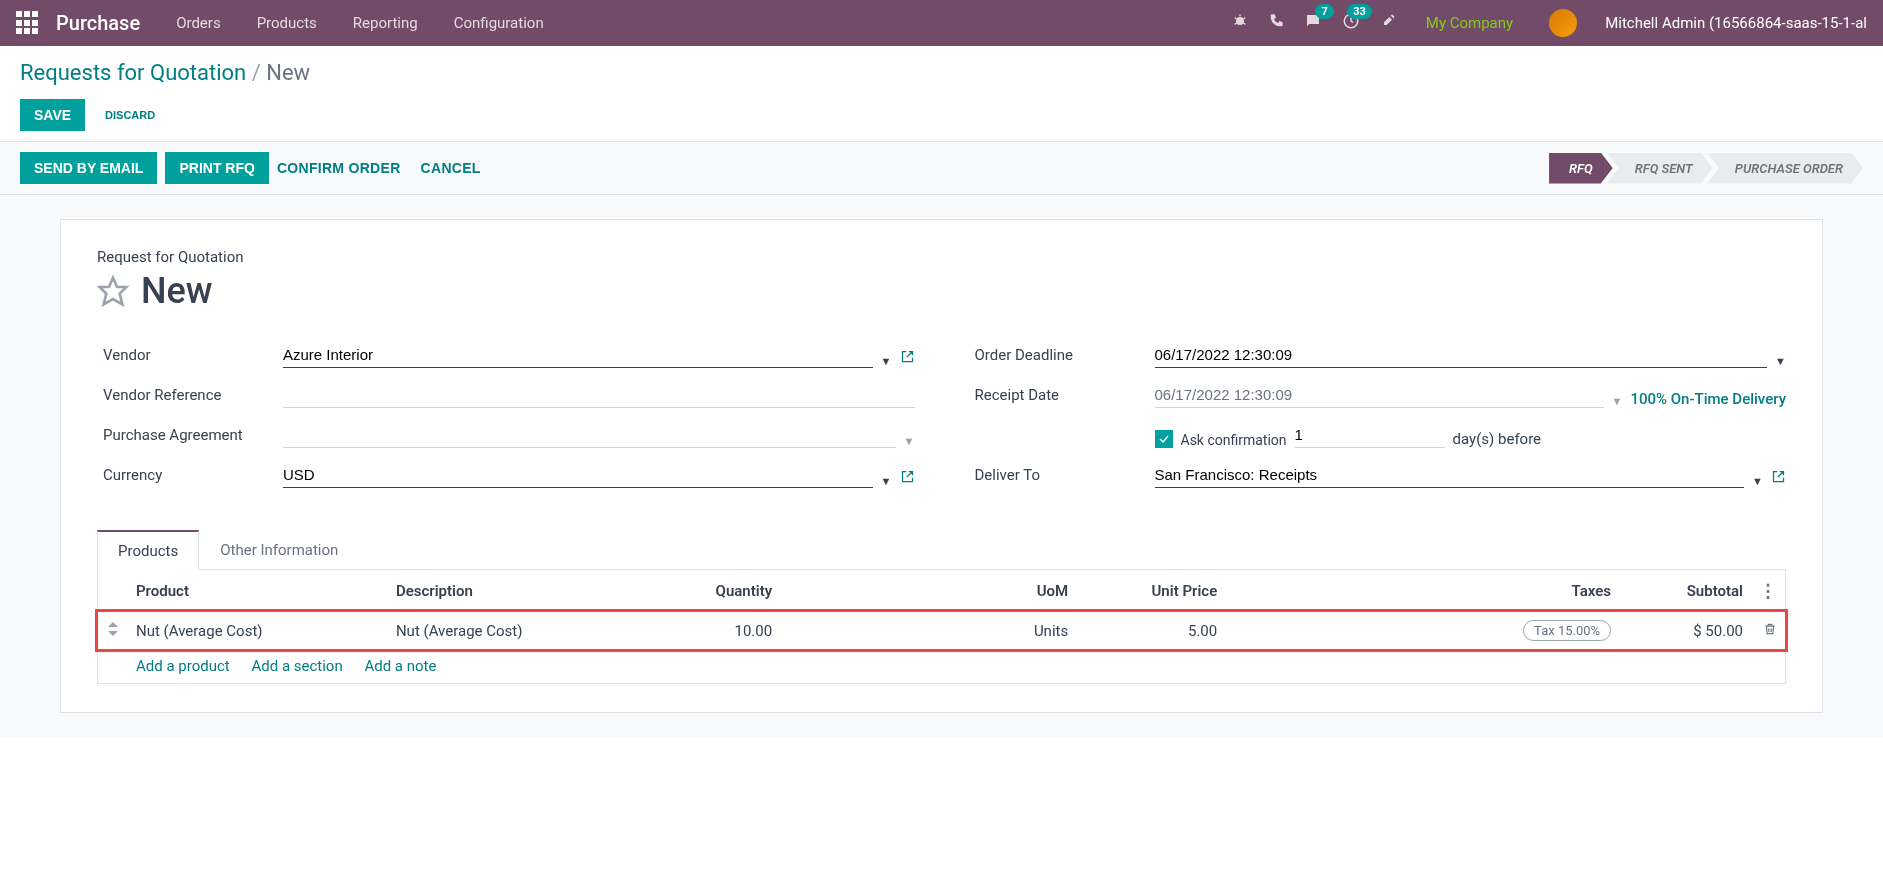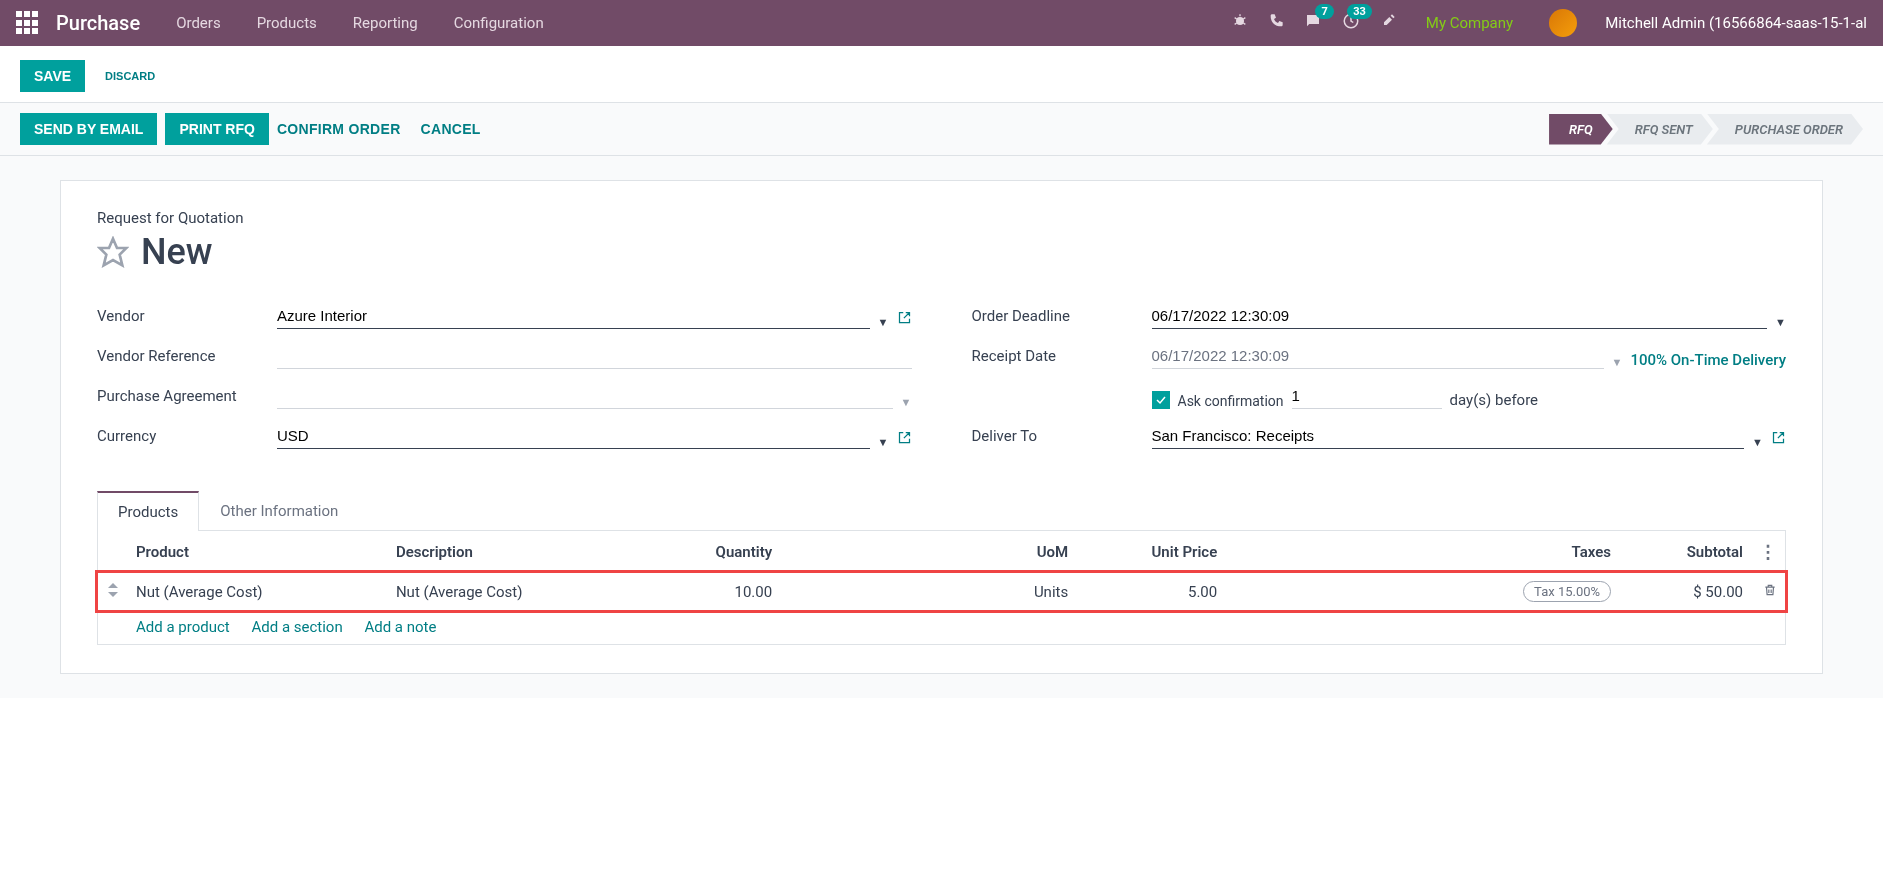--- a/index.html
+++ b/index.html
@@ -40,21 +40,21 @@
 
     
     .sheet-container { padding: 24px 60px; background: #f9fafb; }
     .sheet { background: #fff; border: 1px solid #dee2e6; padding: 28px 36px; max-width: 100%; }
     .form-title-label { font-size: 15px; color: #374151; margin-bottom: 4px; }
     .title-row { display: flex; align-items: center; gap: 12px; margin-bottom: 30px; }
     .star-icon { width: 32px; height: 32px; cursor: pointer; }
     .star-icon svg { width: 100%; height: 100%; fill: none; stroke: #9ca3af; stroke-width: 2; }
     .form-title { font-size: 36px; font-weight: 500; color: #374151; }
 
-    .form-grid { display: flex; gap: 60px; margin-bottom: 28px; }
+    .form-grid { display: flex; gap: 60px; margin-bottom: 28px; margin-left: 6px; }
     .form-col { flex: 1; }
     .form-row { display: flex; align-items: center; margin-bottom: 14px; }
     .form-row label { width: 180px; font-size: 15px; color: #374151; }
     .form-row .field { flex: 1; display: flex; align-items: flex-end; gap: 8px; }
     .field-input { flex: 1; border: none; border-bottom: 1px solid #374151; font-size: 15px; padding: 4px 0; background: transparent; outline: none; }
     .field-input.no-border { border-bottom: 1px solid #d1d5db; }
     .field-input.gray { color: #6b7280; }
     .caret { cursor: pointer; font-size: 11px; color: #374151; }
     .ext-link { cursor: pointer; color: #017e84; font-size: 15px; }
     .on-time { color: #017e84; font-weight: 500; font-size: 15px; white-space: nowrap; }
@@ -141,20 +141,25 @@
           <path d="M14 6l4 4-8 8H6v-4l8-8zm4-4l4 4-2 2-4-4 2-2z"></path>
         </svg>
     </div>
     <div class="company">My Company</div>
     <div class="avatar"></div>
     <div class="user">Mitchell Admin (16566864-saas-15-1-al</div>
   </div>
 </div>
 
 <div class="control-panel">
+  <div class="breadcrumb">
+    <span>Requests for Quotation</span>
+    <span class="sep"> / </span>
+    <span class="current">New</span>
+  </div>
   <div class="btn-row">
     <button class="btn-primary">SAVE</button>
     <button class="btn-link">DISCARD</button>
   </div>
 </div>
 
 <div class="action-bar">
   <button class="btn-primary">SEND BY EMAIL</button>
   <button class="btn-primary">PRINT RFQ</button>
   <button class="btn-link">CONFIRM ORDER</button>

